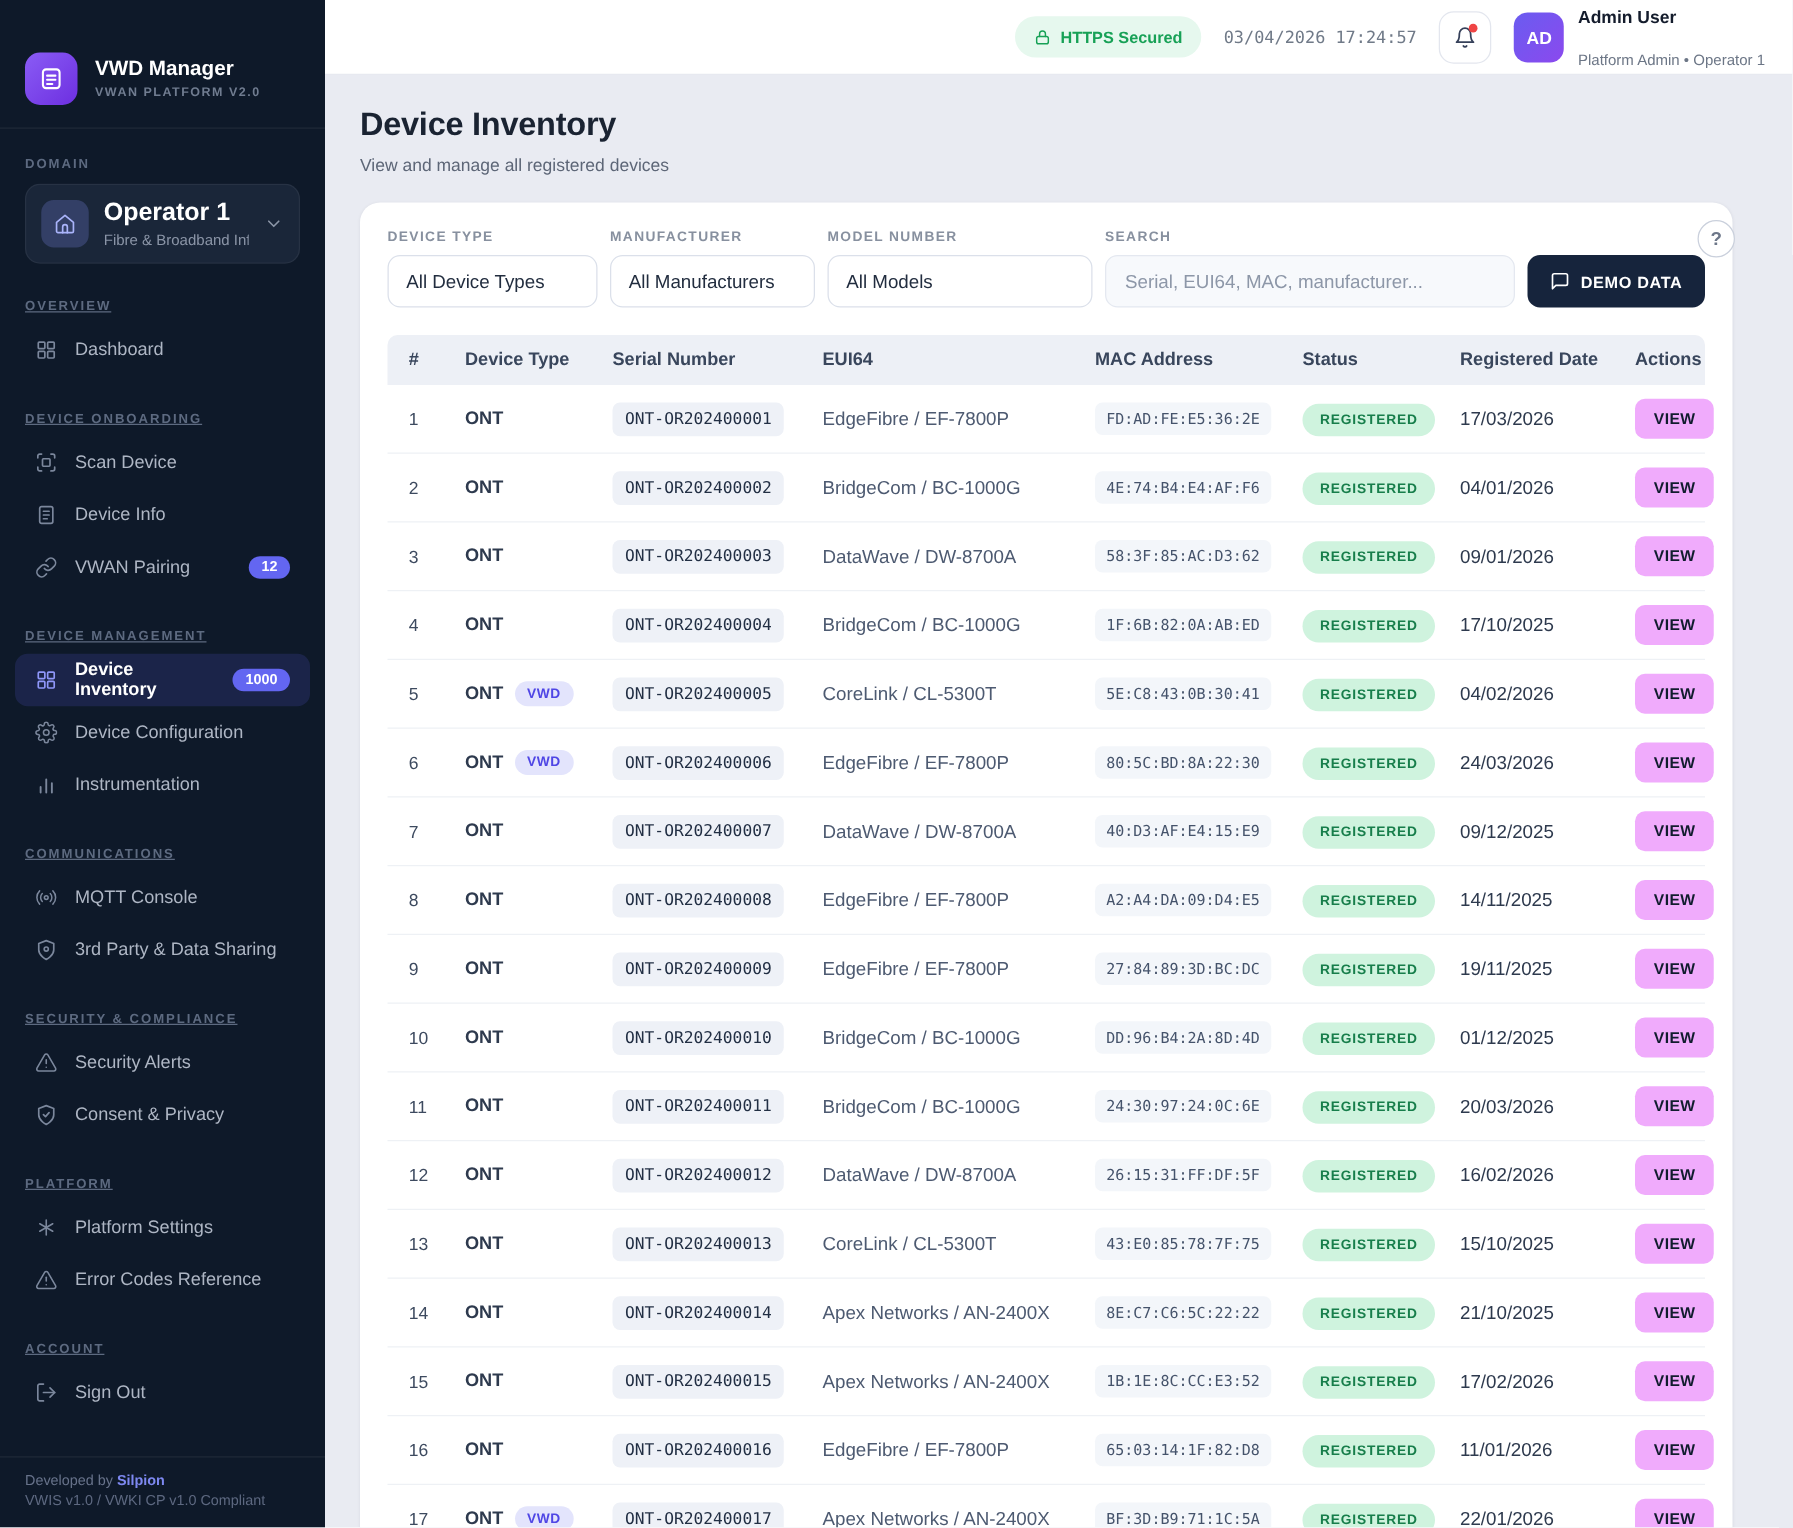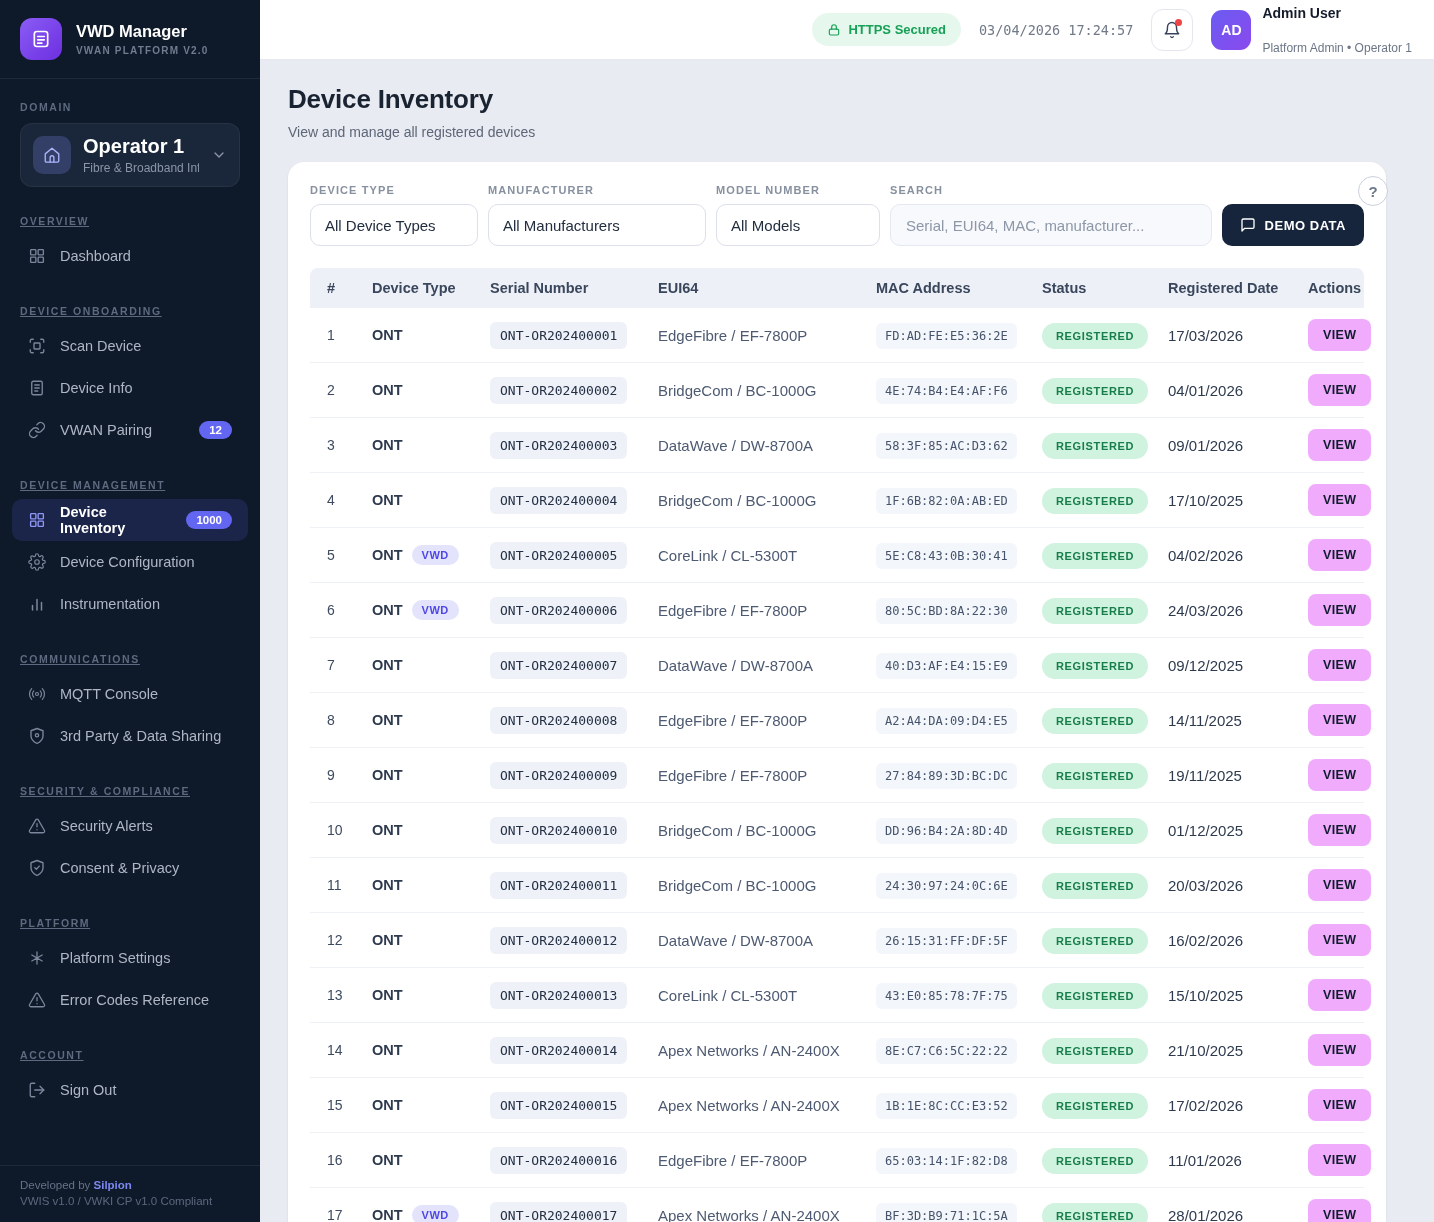--- a/index.html
+++ b/index.html
@@ -5,21 +5,21 @@
   * { margin:0; padding:0; box-sizing:border-box; }
   html,body { width:1434px; height:1222px; overflow:hidden; }
   body {
     font-family:"Liberation Sans","DejaVu Sans",sans-serif;
     display:flex; background:#e9ebf2; color:#1f2937;
   }
   svg { display:block; }
 
   
   .sidebar { width:260px; flex-shrink:0; background:#0e1929; display:flex; flex-direction:column; overflow:hidden; }
-  .side-header { display:flex; align-items:center; gap:14px; padding:18px 20px; border-bottom:1px solid rgba(255,255,255,.07); }
+  .side-header { display:flex; align-items:center; gap:14px; padding:18px 20px; border-bottom:1px solid rgba(255,255,255,.07);margin-top:24px; }
   .logo-box { width:42px; height:42px; border-radius:12px; background:linear-gradient(135deg,#8a5cf5,#6d2fe0); display:flex; align-items:center; justify-content:center; color:#fff; flex-shrink:0; }
   .logo-box svg { width:20px; height:20px; }
   .app-name { font-size:16.5px; font-weight:700; color:#ffffff; }
   .app-sub { font-size:10px; font-weight:700; color:#707c90; letter-spacing:.12em; margin-top:4px; }
 
   .side-scroll { flex:1; overflow:hidden; }
   .domain-label { padding:0 20px; margin:22px 0 10px; font-size:10.5px; font-weight:700; color:#5d6a80; letter-spacing:.15em; }
   .domain-card { margin:0 20px; padding:11px 12px; background:#1a2639; border:1px solid rgba(255,255,255,.06); border-radius:12px; display:flex; align-items:center; gap:12px; cursor:pointer; }
   .domain-icon { width:38px; height:38px; border-radius:10px; background:#333f66; color:#aab4fb; display:flex; align-items:center; justify-content:center; flex-shrink:0; }
   .domain-icon svg { width:18px; height:18px; }
@@ -61,21 +61,21 @@
   .page-title { font-size:26px; font-weight:700; color:#1a2332; letter-spacing:-.2px; }
   .page-sub { font-size:14px; color:#5d6677; margin-top:9px; }
 
   .card { position:relative; margin-top:22px; background:#fff; border-radius:16px; box-shadow:0 1px 3px rgba(16,24,40,.07); padding:22px; }
   .help-circle { position:absolute; top:14px; right:-2px; width:30px; height:30px; border:1.5px solid #cad0dc; border-radius:50%; color:#6d7789; font-size:15px; font-weight:600; display:flex; align-items:center; justify-content:center; background:#fff; cursor:pointer; }
 
   .filters { display:flex; align-items:flex-end; gap:10px; }
   .fgroup { display:flex; flex-direction:column; }
   .flabel { font-size:11px; font-weight:700; color:#87909f; letter-spacing:.1em; margin-bottom:8px; }
   .fselect { height:42px; border:1px solid #dbe0ea; border-radius:10px; background:#fff; display:flex; align-items:center; padding:0 14px; font-size:15px; color:#222d3f; cursor:pointer; }
-  .w-dt { width:168px; } .w-man { width:218px; } .w-mod { width:164px; }
+  .w-dt { width:168px; } .w-man { width:164px; } .w-mod { width:212px; }
   .fgroup.search { flex:1; }
   .search-input { height:42px; width:100%; border:1px solid #e4e8f0; border-radius:10px; background:#f7f9fc; padding:0 15px; font-size:15px; color:#222d3f; font-family:inherit; outline:none; }
   .search-input::placeholder { color:#8d97a8; }
   .demo-btn { height:42px; border:none; background:#16243c; color:#fff; border-radius:10px; padding:0 18px; font-size:13px; font-weight:700; letter-spacing:.04em; display:flex; align-items:center; gap:9px; cursor:pointer; font-family:inherit;justify-content:center; }
   .demo-btn svg { width:16px; height:16px; }
 
   .table { margin-top:22px; }
   .thead, .trow { display:grid; grid-template-columns:45px 118px 168px 218px 166px 126px 140px 1fr; align-items:center; padding-left:17px; }
   .thead { height:40px; background:#edf0f6; border-radius:8px 8px 0 0; }
   .hcell { font-size:14.5px; font-weight:700; color:#39465c; }
@@ -568,20 +568,20 @@
             <div class="trow">
     <div class="c-idx">17</div>
     <div class="c-type">
                 <b class="ont">ONT</b>
                 <span class="vwd-pill">VWD</span>
               </div>
     <div><span class="chip-serial">ONT-OR202400017</span></div>
     <div class="c-eui">Apex Networks / AN-2400X</div>
     <div><span class="chip-mac">BF:3D:B9:71:1C:5A</span></div>
     <div><span class="pill-reg">REGISTERED</span></div>
-    <div class="c-date">28/01/2026</div>
+    <div class="c-date">22/01/2026</div>
     <div><button class="view-btn">VIEW</button></div>
   </div>
           </div>
       </div>
     </section>
   </div>
 </div>
 
 </body></html>

